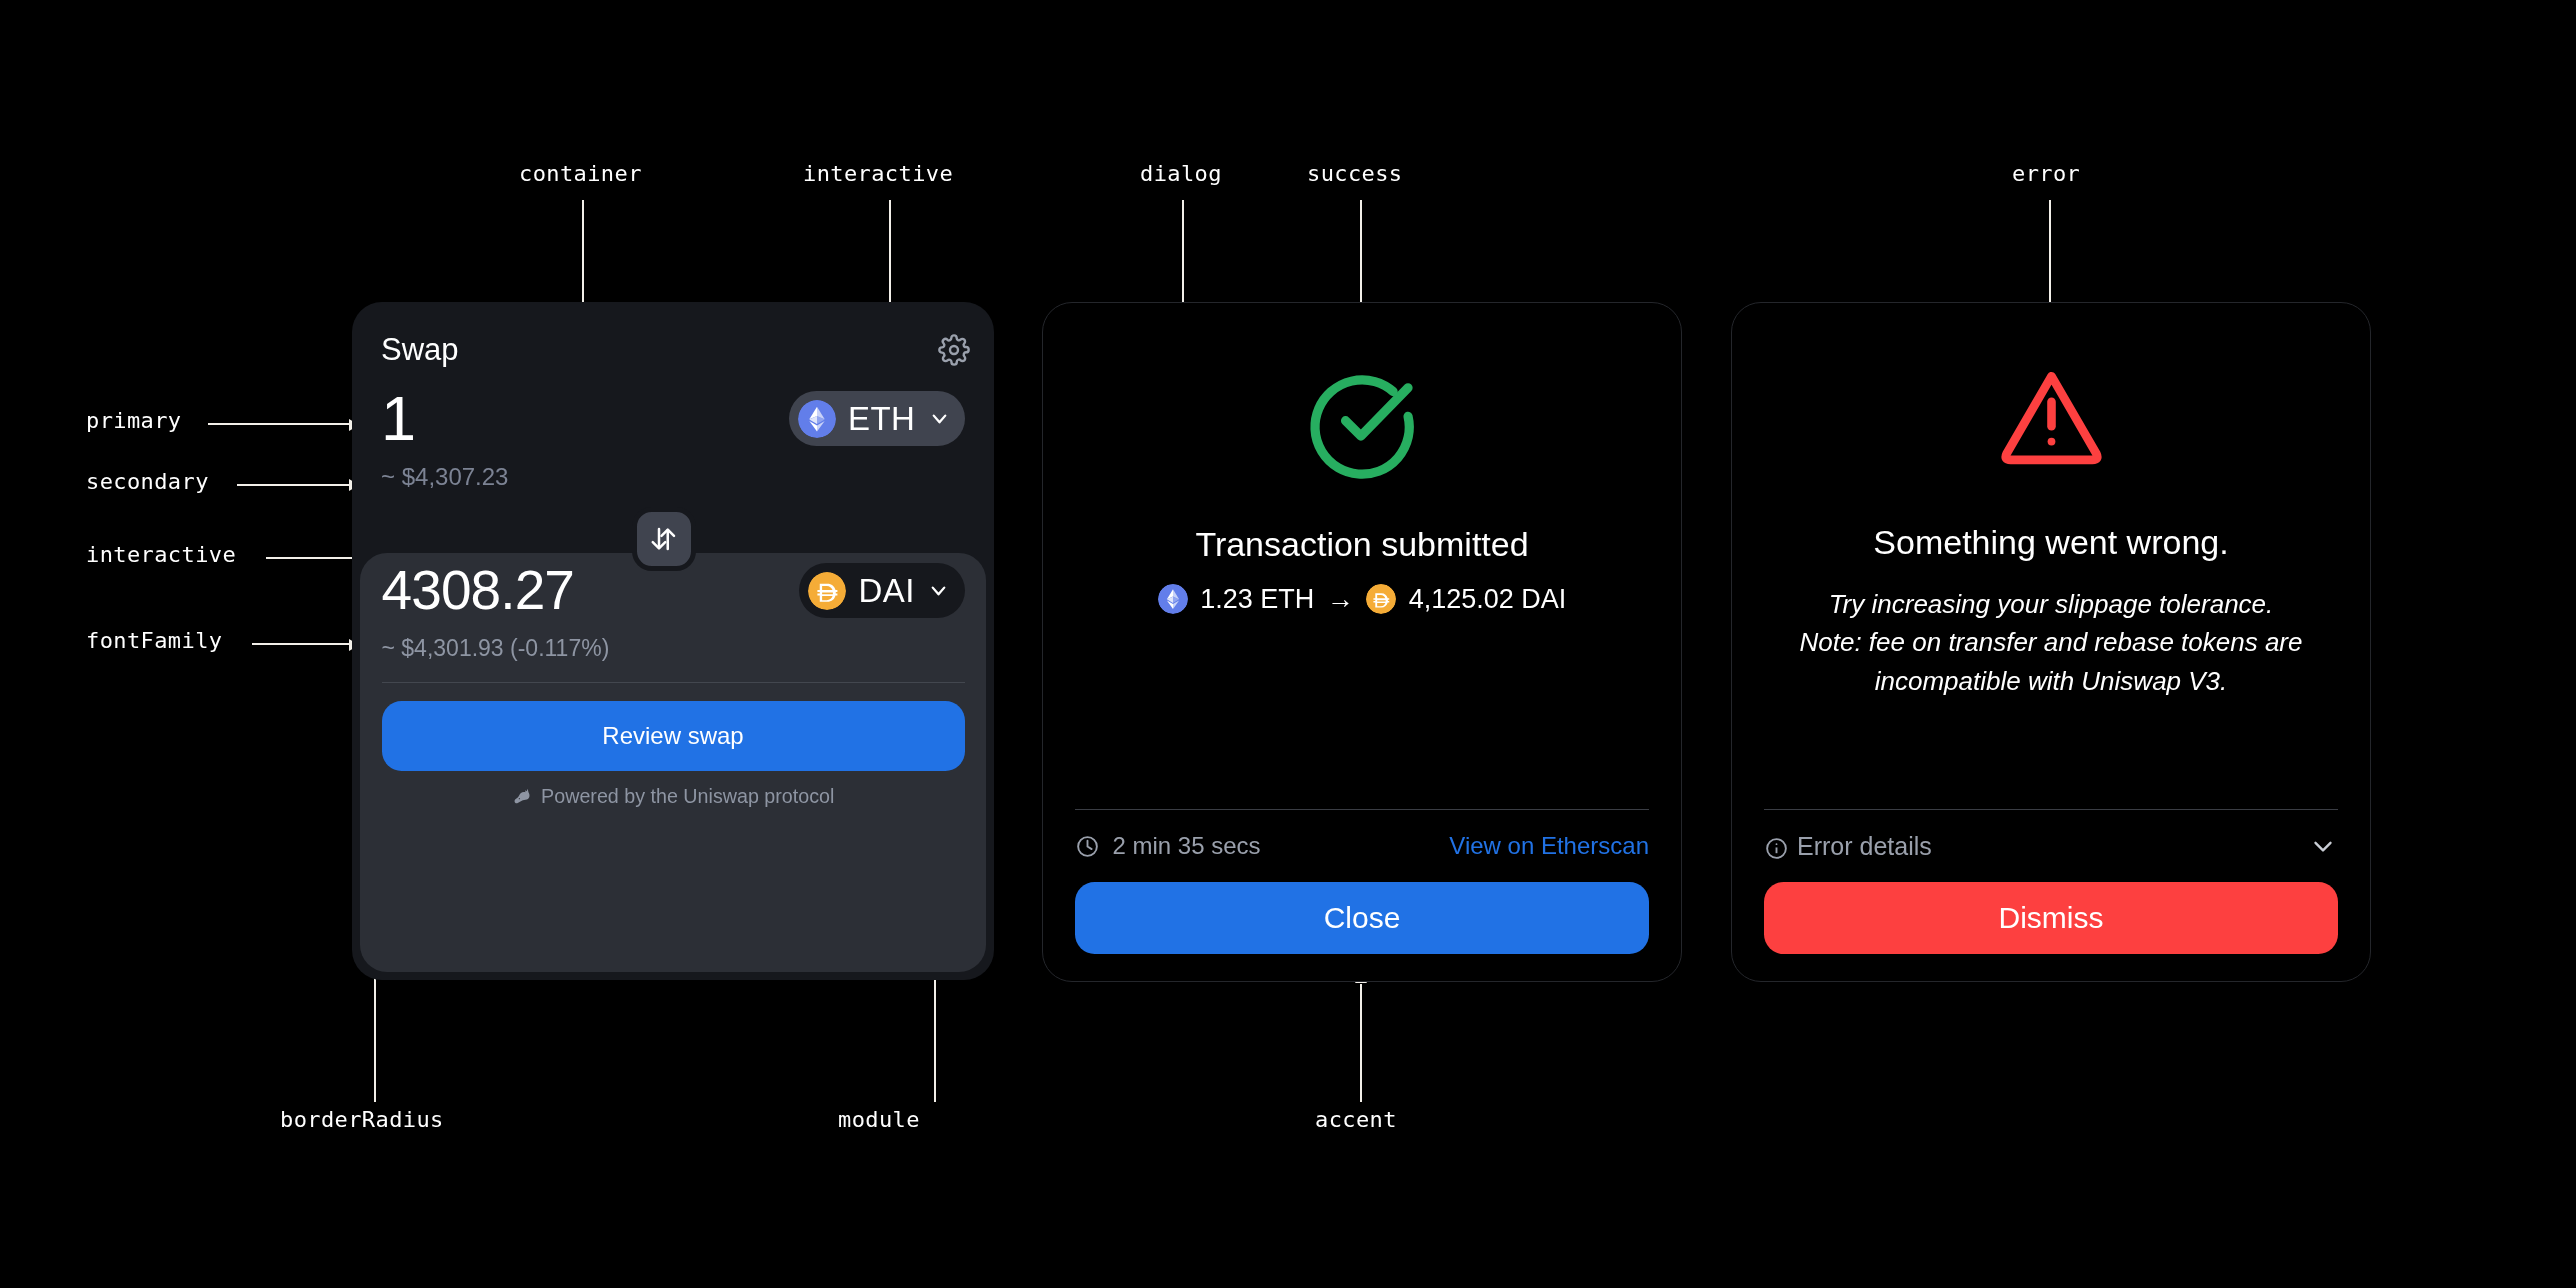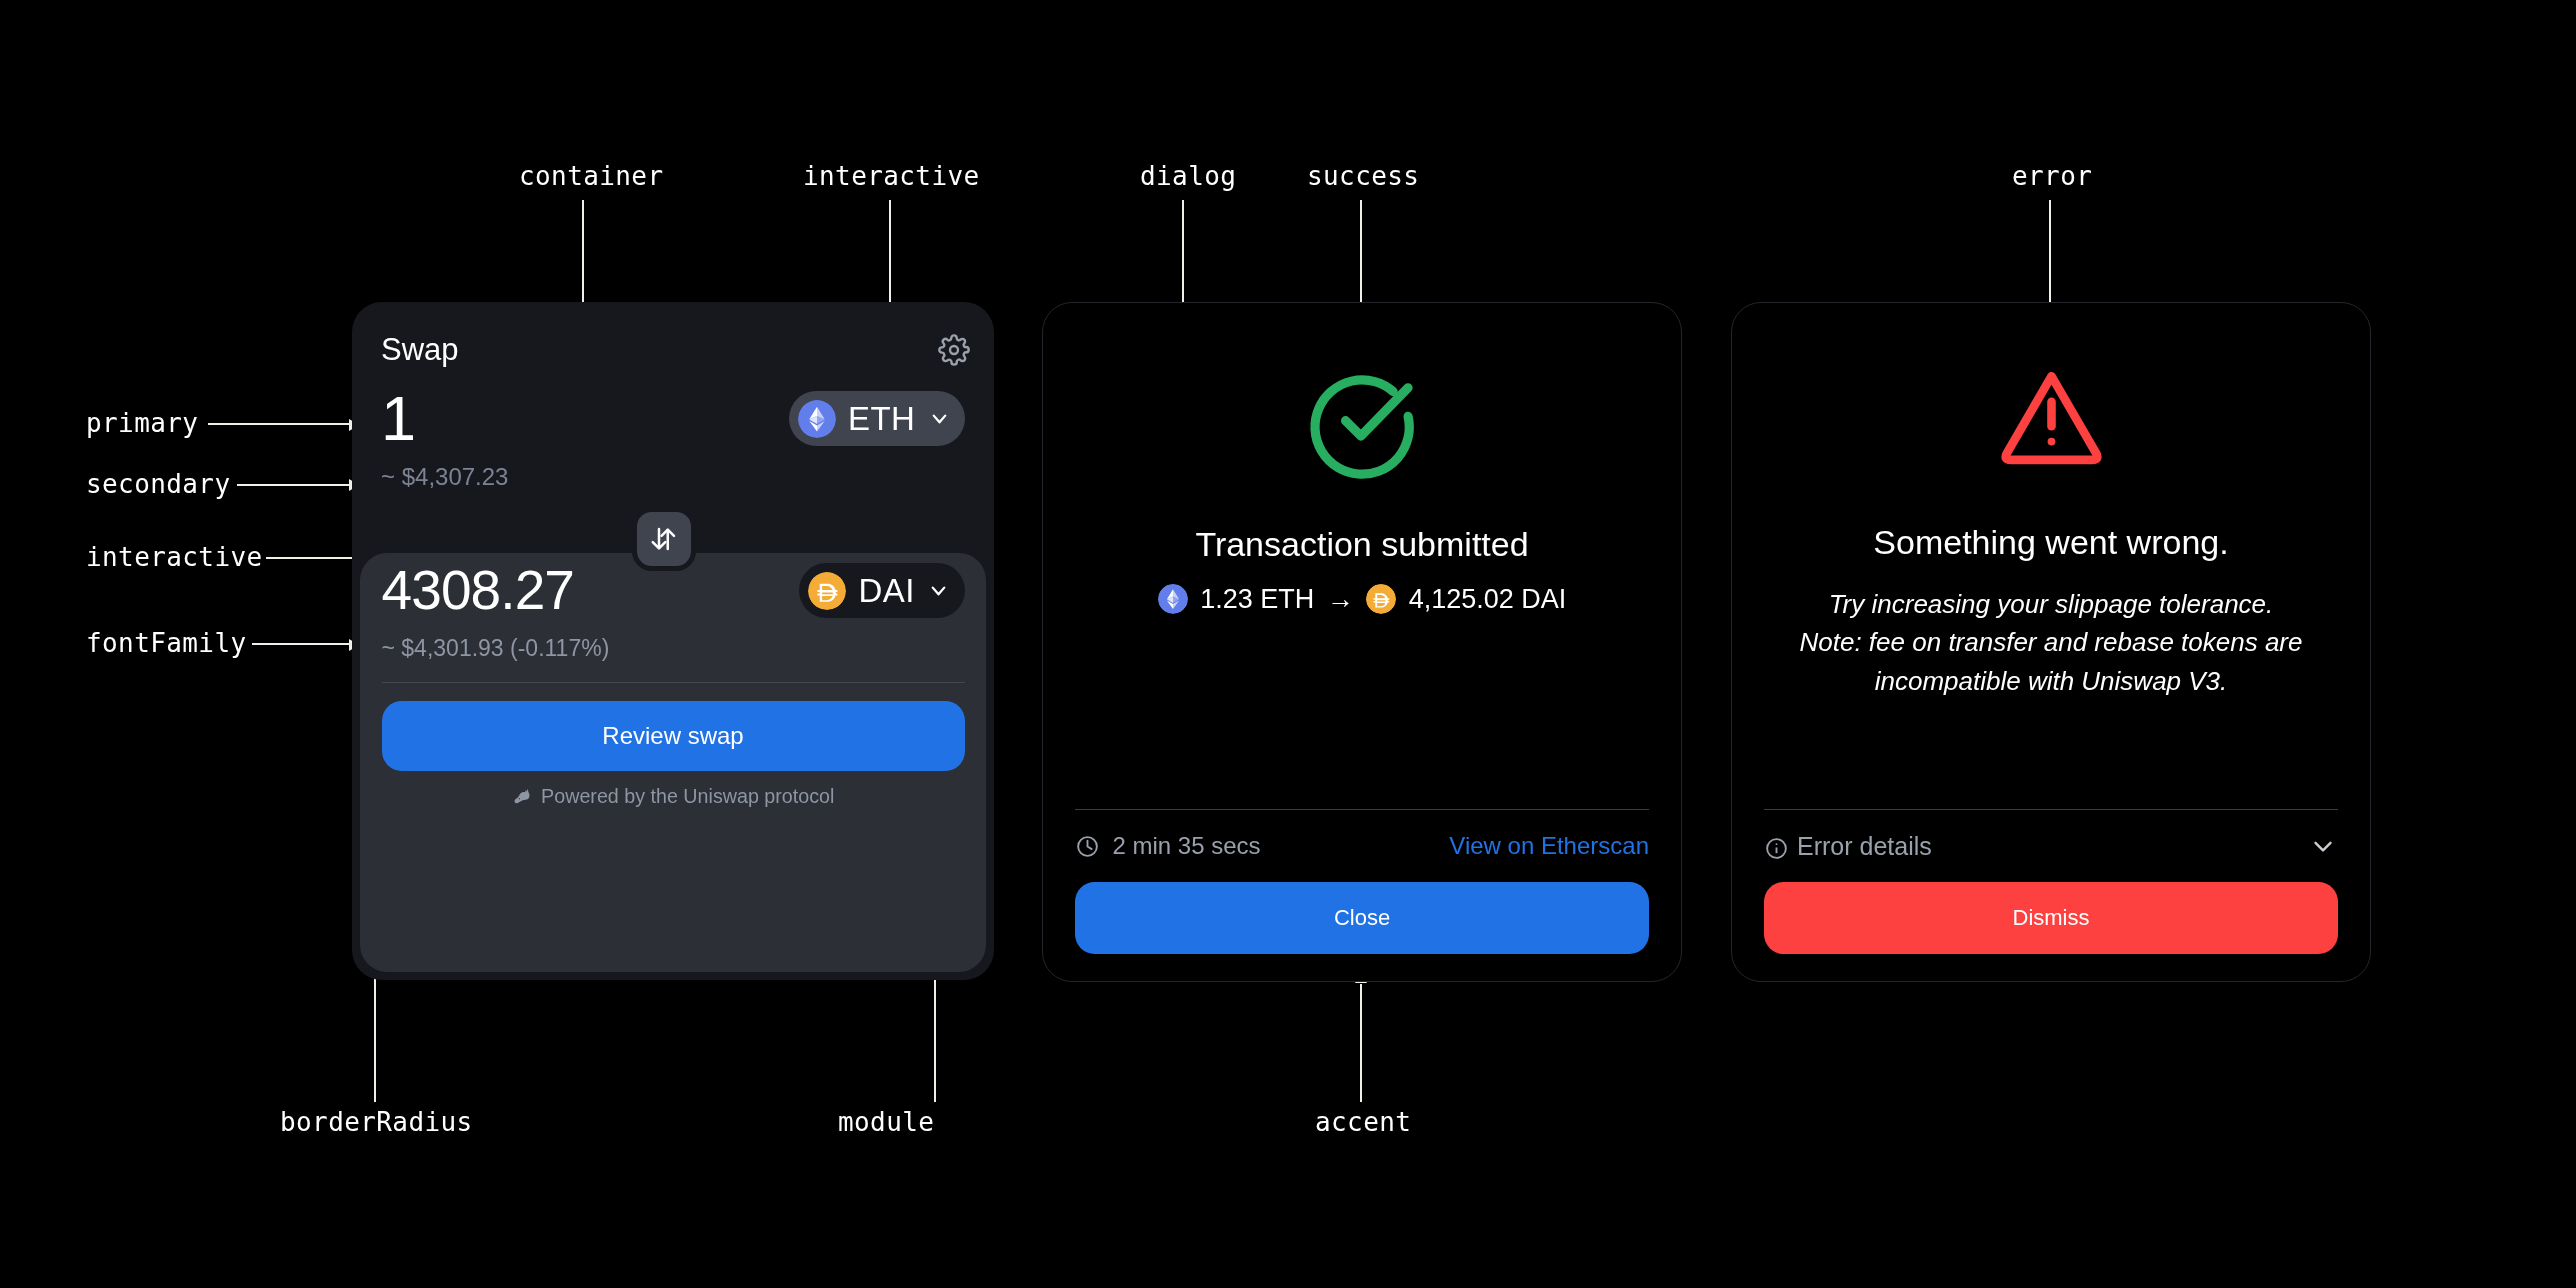--- a/index.html
+++ b/index.html
@@ -8,21 +8,21 @@
     background: #000000;
     font-family: "Liberation Sans", sans-serif;
     overflow: hidden;
   }
   .stage { position: relative; width: 2576px; height: 1288px; }
 
   
   .anno {
     position: absolute;
     font-family: "DejaVu Sans Mono", monospace;
-    font-size: 26px;
+    font-size: 22px;
     color: #ffffff;
     white-space: nowrap;
     letter-spacing: 0.4px;
   }
   .leader {
     position: absolute;
     background: #f2efe9;
   }
   .leader.v { width: 1.8px; }
   .leader.h { height: 1.8px; }
@@ -181,21 +181,21 @@
   .meta-row {
     display: flex; align-items: center; justify-content: space-between;
     width: 100%; height: 72px;
   }
   .meta-left { display: flex; align-items: center; gap: 12.5px; font-size: 24px; color: #9AA0AC; }
   .etherscan-link { font-size: 24px; color: #2172E5; }
   .details-left { display: flex; align-items: flex-end; gap: 8px; font-size: 25px; color: #9AA0AC; }
   .dialog-btn {
     display: flex; align-items: center; justify-content: center;
     width: 100%; height: 72px; border-radius: 19.7px;
-    font-size: 22px; font-weight: 500; color: #ffffff; border: none;
+    font-size: 30px; font-weight: 500; color: #ffffff; border: none;
   }
   .dialog-btn.blue { background: #2172E5; }
   .dialog-btn.red  { background: #FD4040; }
   .spacer { flex: 1; }
   .pad-b { height: 27px; }
 </style>
 </head>
 <body>
 
 <div class="stage">

